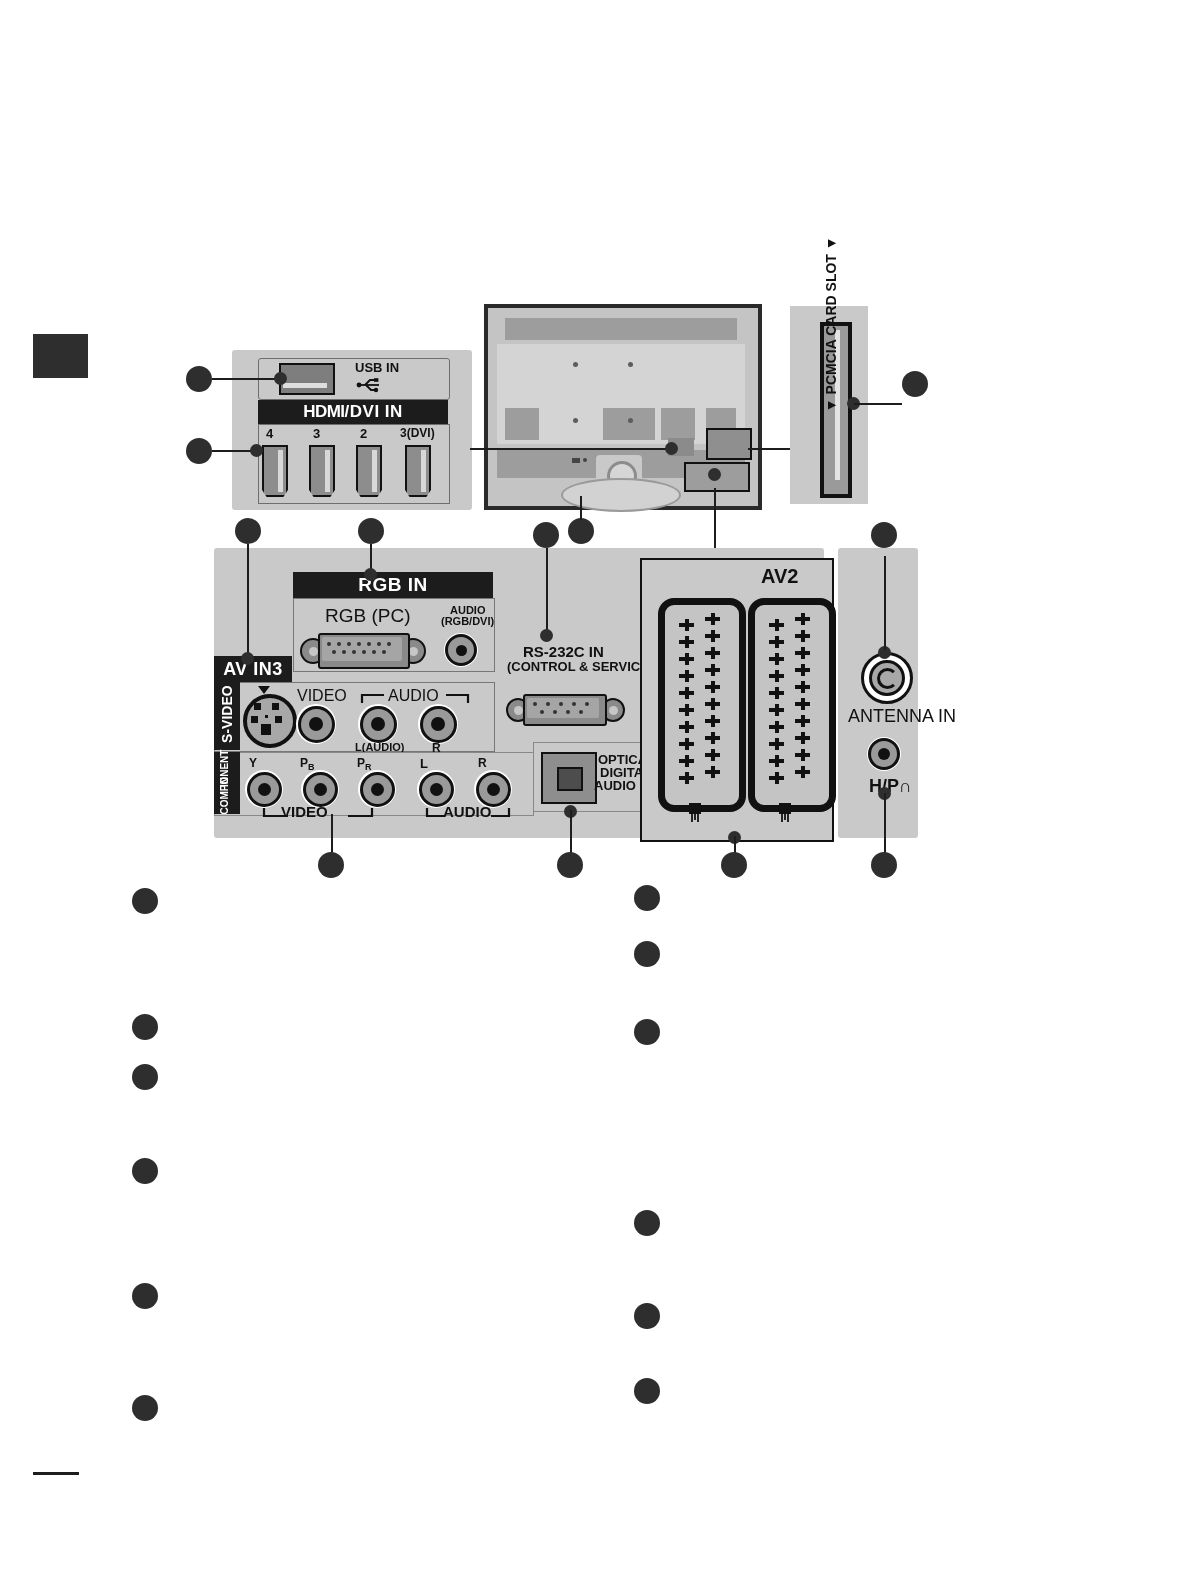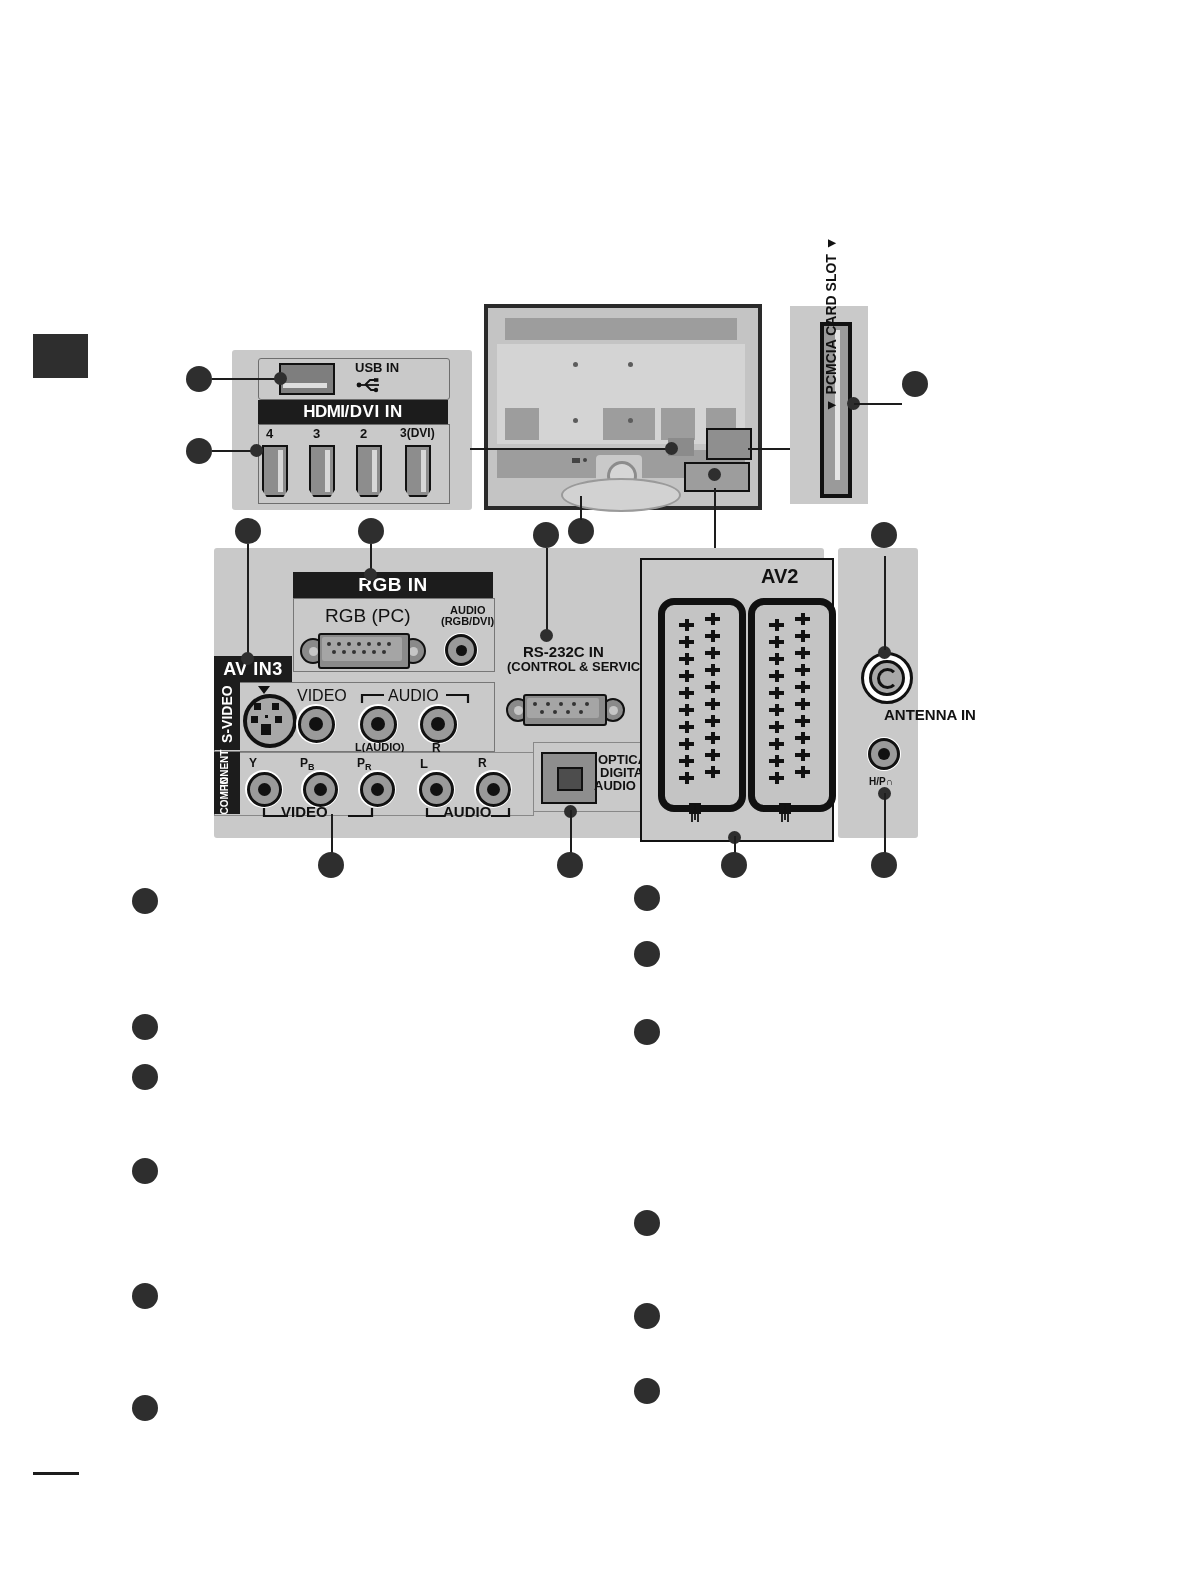--- a/index.html
+++ b/index.html
@@ -425,27 +425,27 @@
 
 <div class="abs panel-soft" style="left:838px;top:548px;width:80px;height:290px;"></div>
 <div class="abs" style="left:861px;top:652px;width:46px;height:46px;border-radius:50%;
             background:#fff;border:3px solid #111;display:flex;align-items:center;justify-content:center;">
   <div style="width:30px;height:30px;border-radius:50%;background:#a8a8a8;
               border:3px solid #111;display:flex;align-items:center;justify-content:center;">
     <div style="width:15px;height:15px;border-radius:50%;border:3px solid #111;
                 border-right-color:transparent;"></div>
   </div>
 </div>
-<div class="lbl" style="left:884px;top:707px;font-size:15px;font-weight:bold;">ANTENNA  IN</div>
+<div class="lbl" style="left:848px;top:707px;font-size:18px;font-weight:normal;">ANTENNA  IN</div>
 <div class="rca" style="left:867px;top:737px;width:34px;height:34px;">
   <i style="width:26px;height:26px;">
       <b style="width:12px;height:12px;"></b>
     </i>
 </div>
-<div class="lbl" style="left:869px;top:777px;font-size:10px;">
+<div class="lbl" style="left:869px;top:777px;font-size:18px;">
   <span>H/P</span><span>∩</span>
 </div>
 <div class="dot dot-sm" style="left:878px;top:646px;"></div>
 <div class="lead-v" style="left:884px;top:556px;height:94px;"></div>
 <div class="dot dot-lg" style="left:871px;top:522px;"></div>
 <div class="dot dot-sm" style="left:878px;top:787px;"></div>
 <div class="lead-v" style="left:884px;top:793px;height:62px;"></div>
 
 <div class="dot dot-lg" style="left:235px;top:518px;"></div>
 <div class="lead-v" style="left:247px;top:544px;height:114px;"></div>

